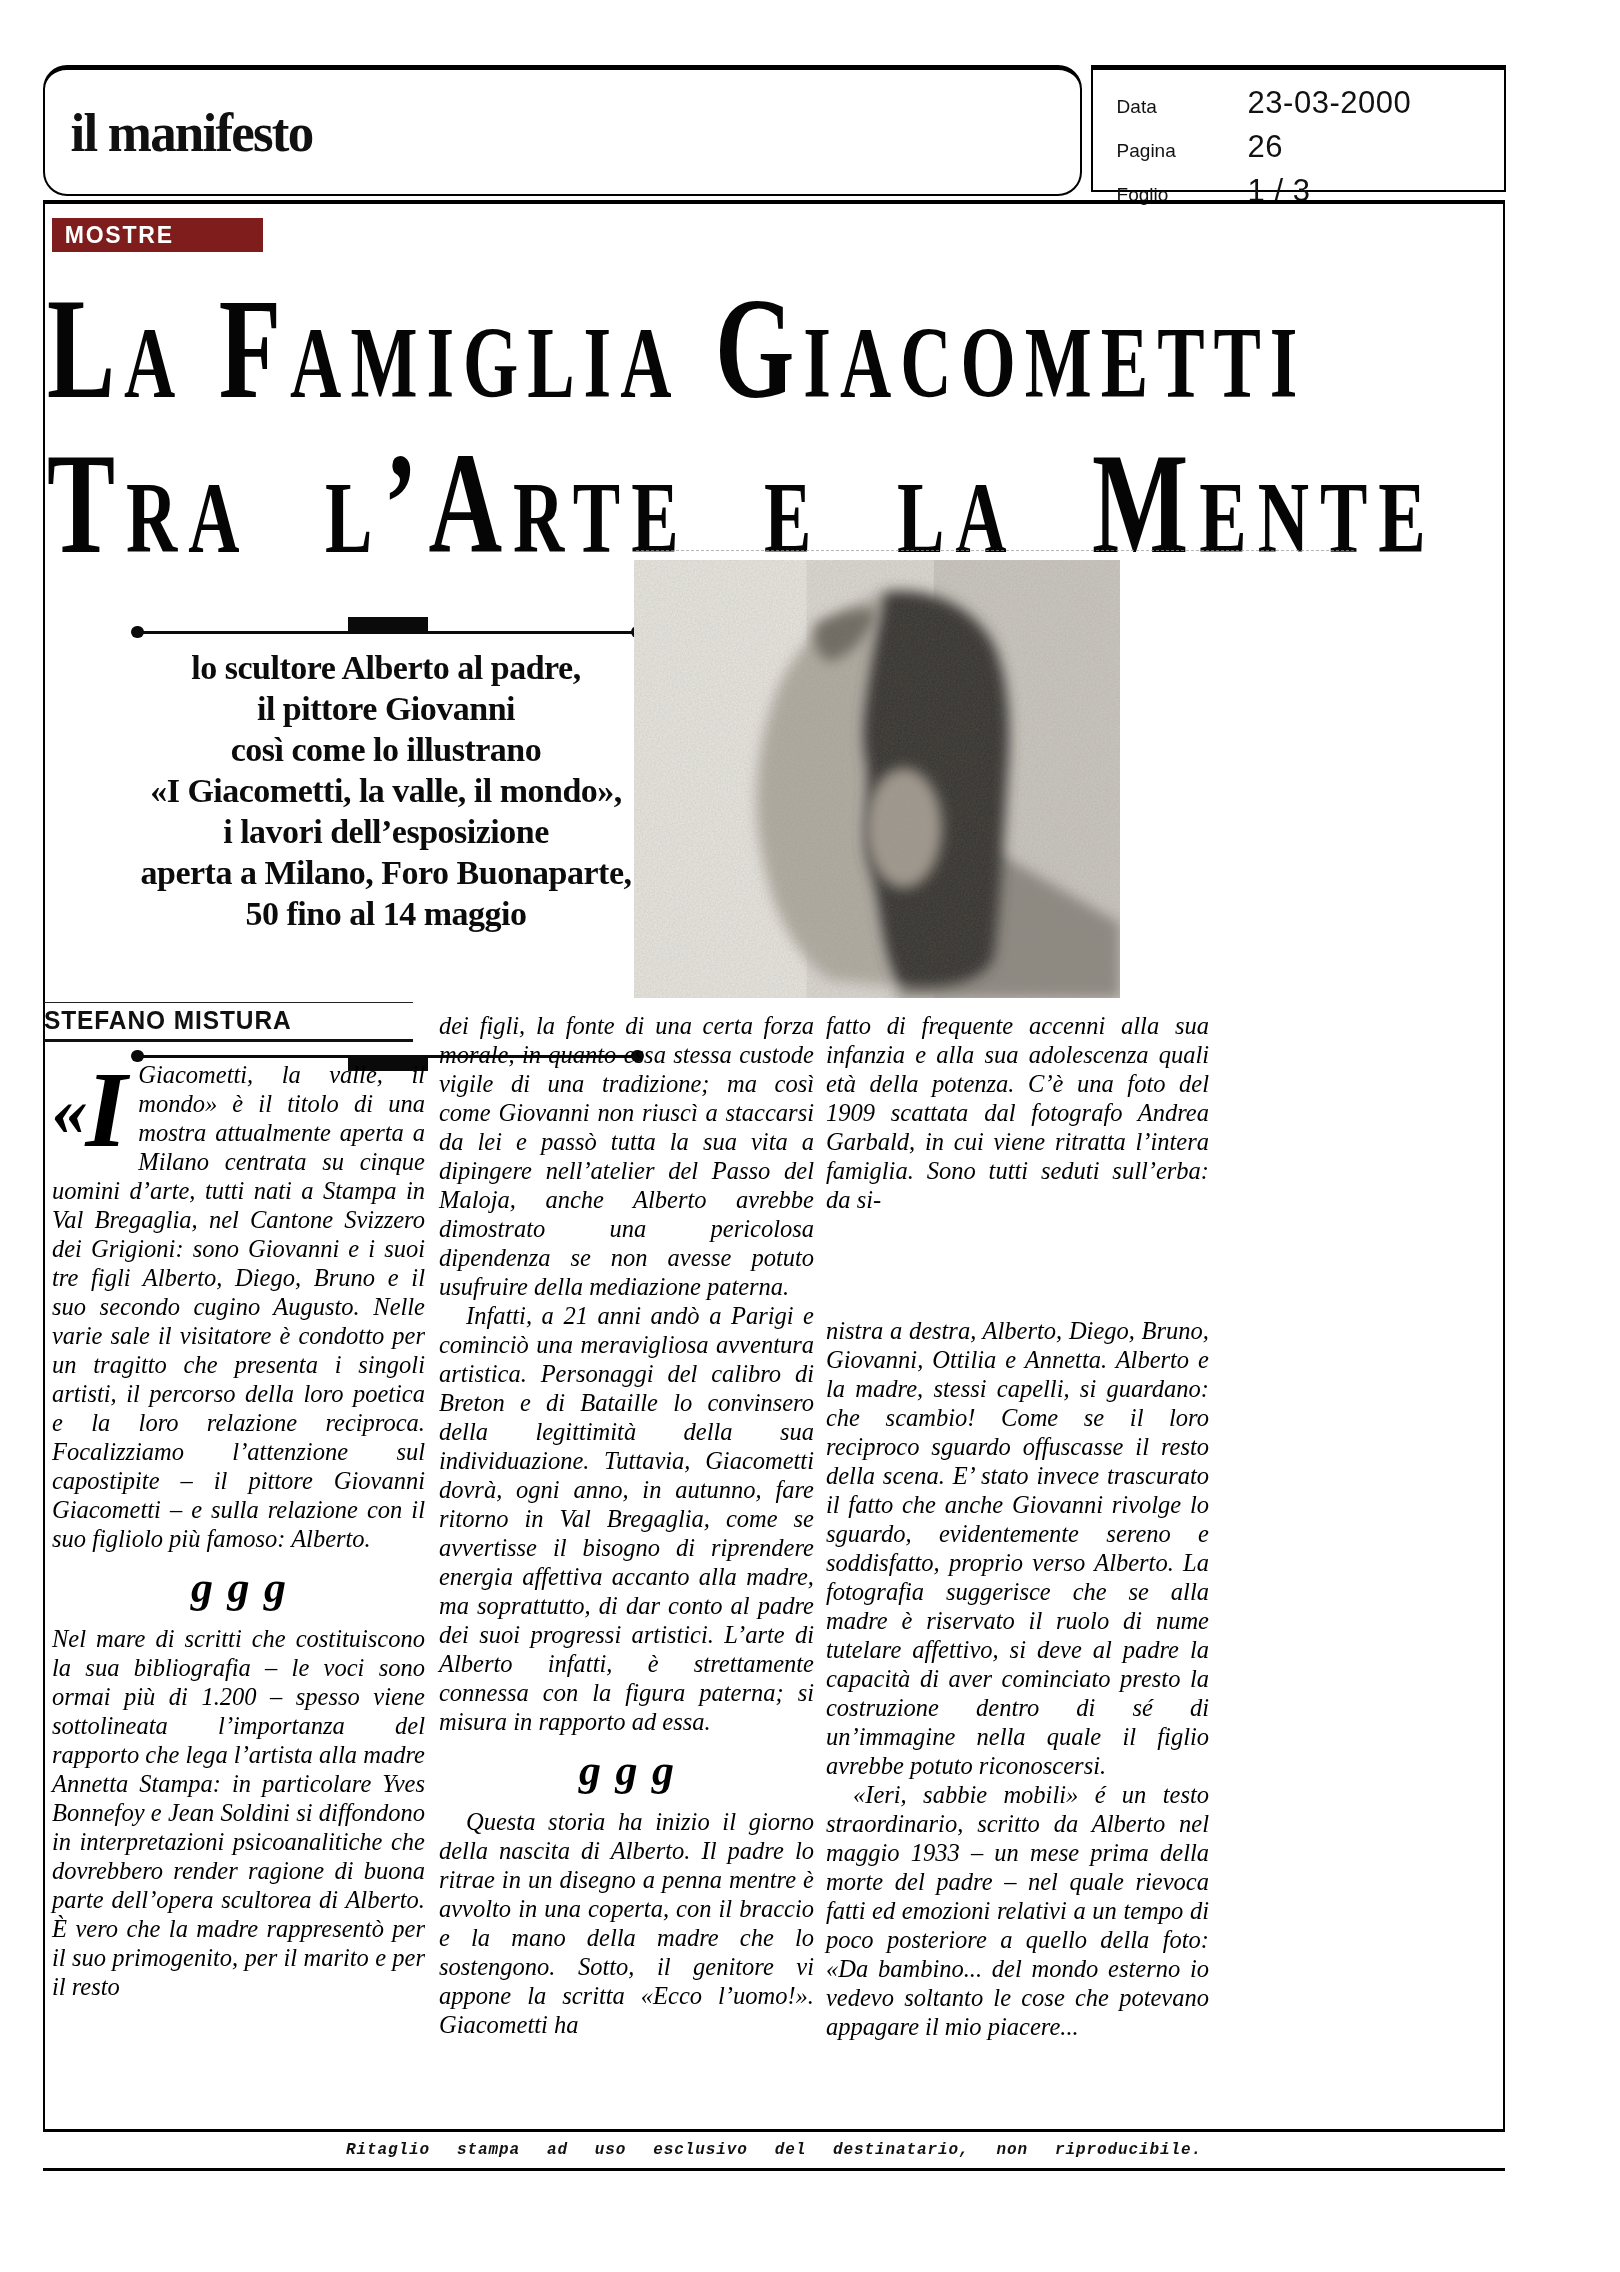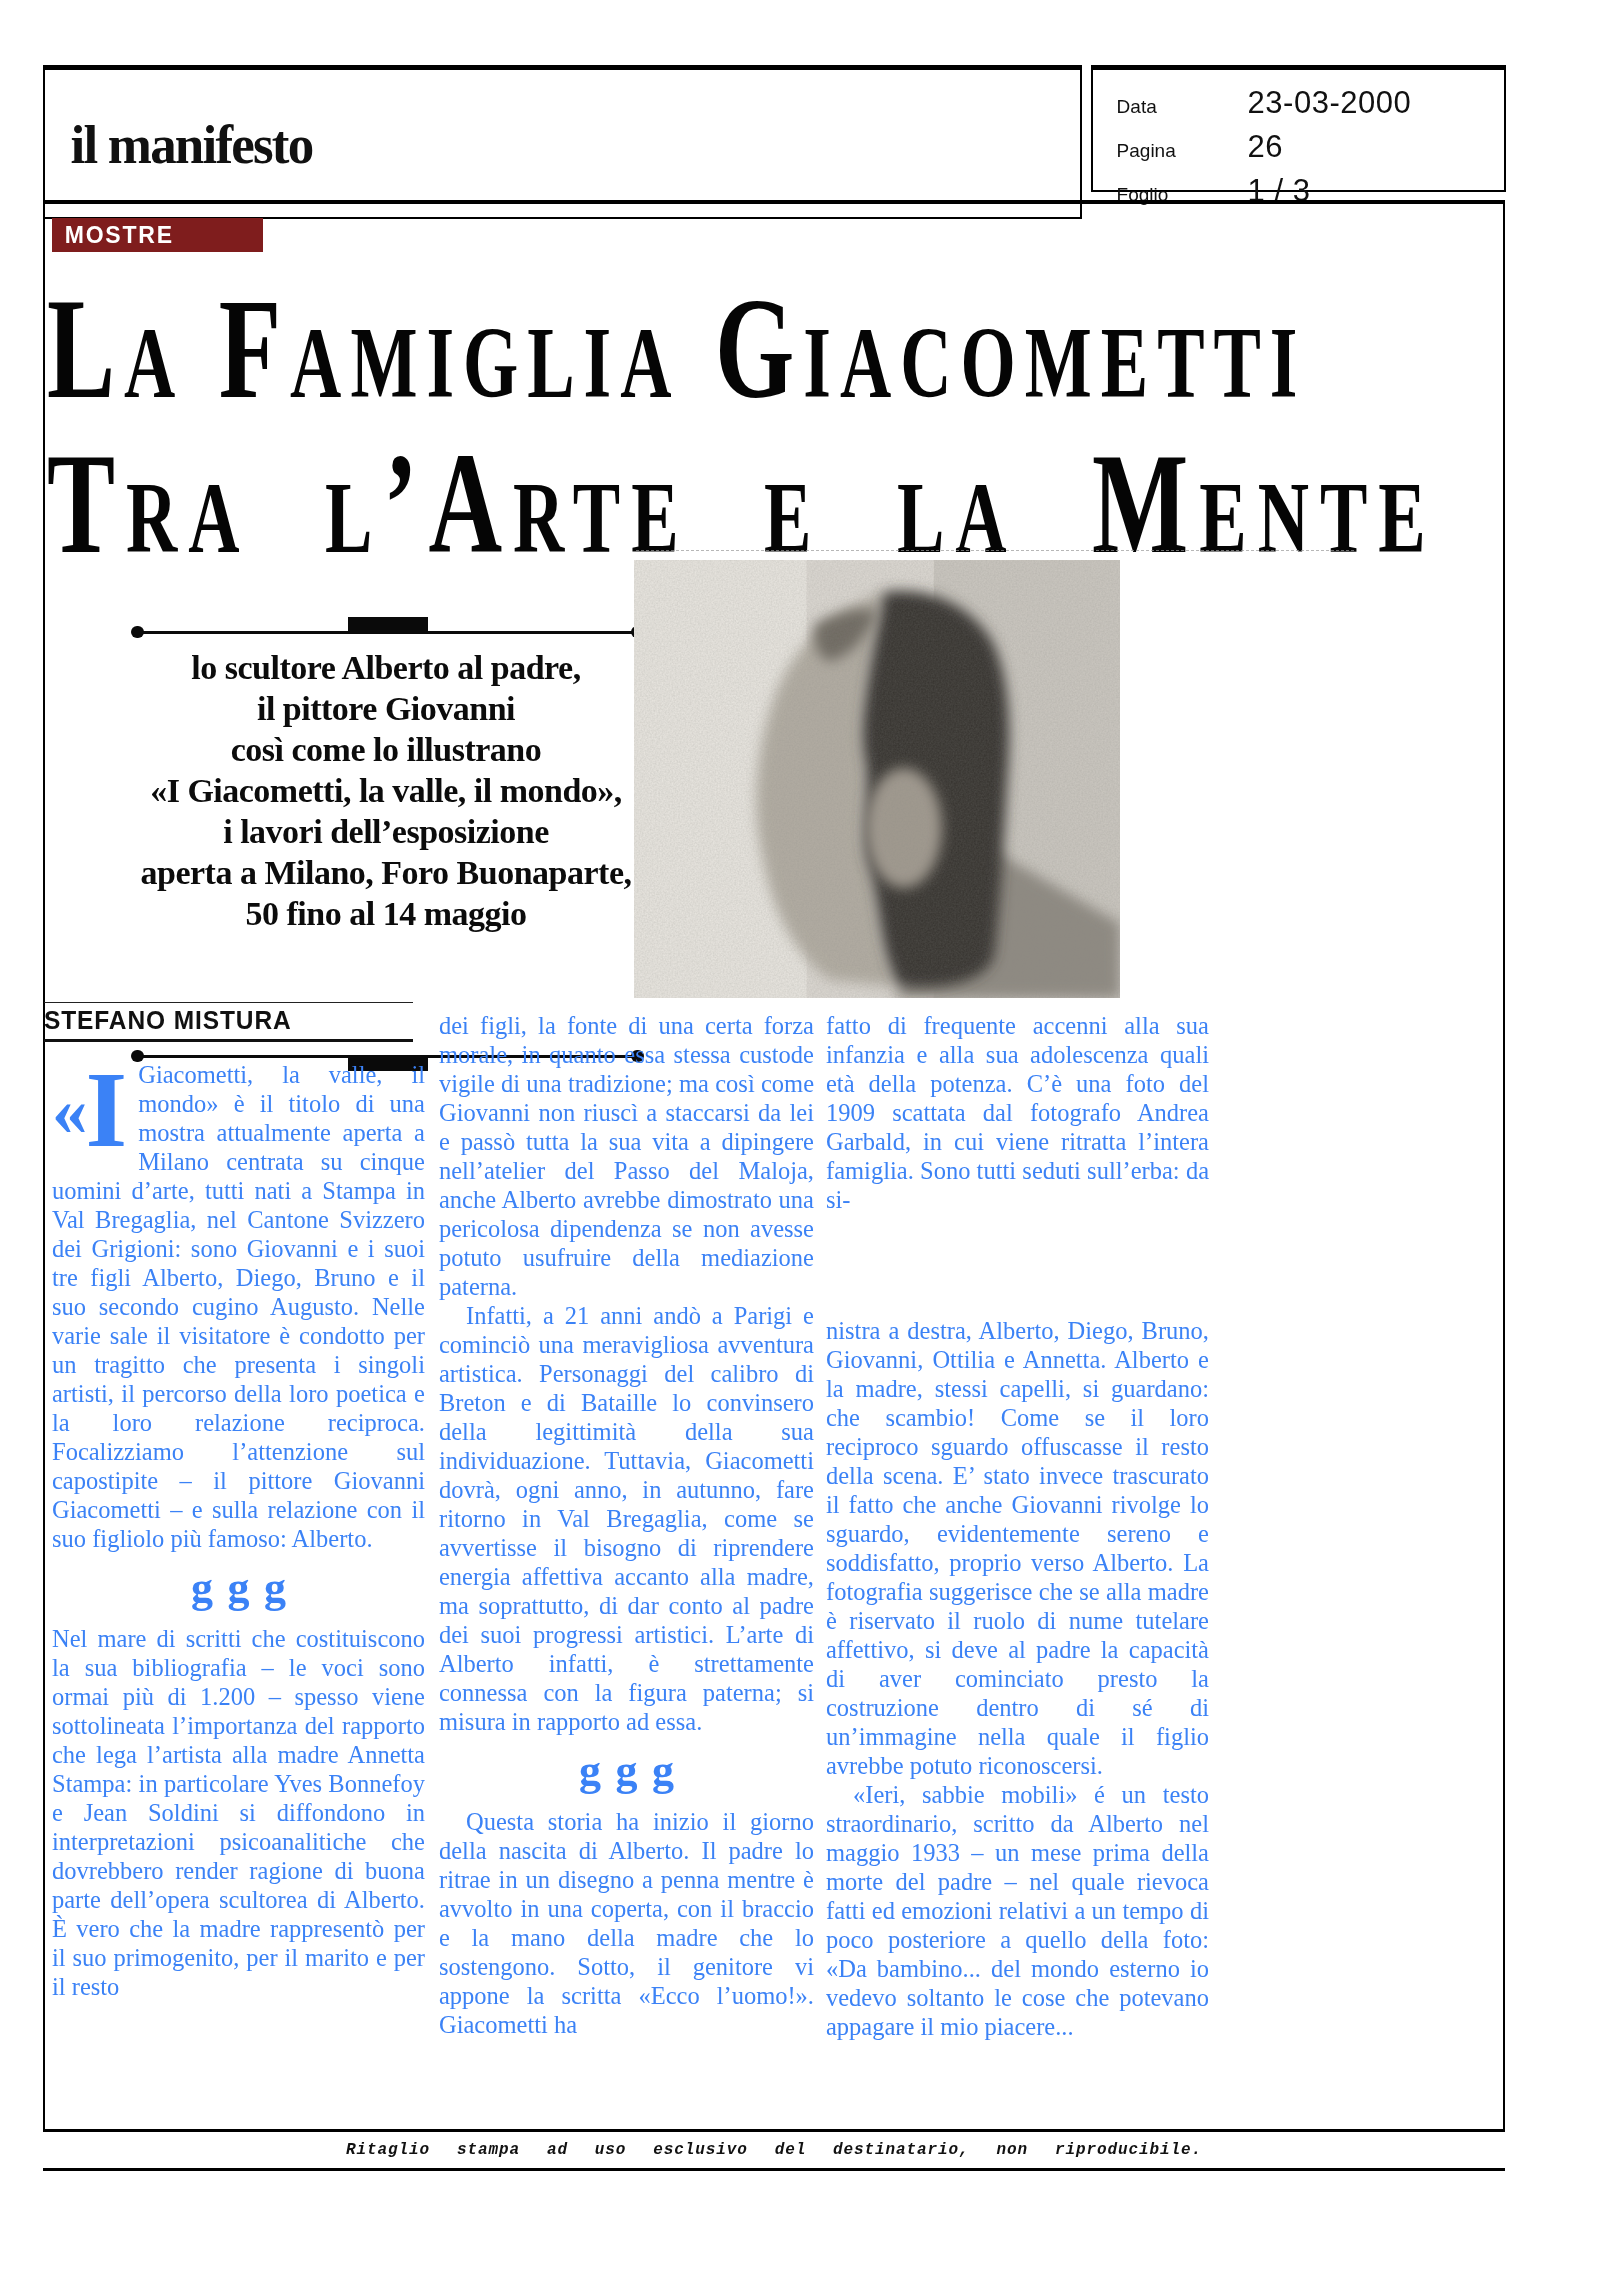--- a/index.html
+++ b/index.html
@@ -4,21 +4,21 @@
 <style>
   html,body{margin:0;padding:0;}
   body{
     width:1620px;height:2273px;position:relative;background:#ffffff;
     font-family:"Liberation Serif",serif;color:#111;overflow:hidden;
   }
   .abs{position:absolute;}
 
   
   .hdr-box{border:2.7px solid #000;border-top-width:5.5px;background:#fff;box-sizing:border-box;}
-  .logo-box{left:43px;top:65px;width:1039px;height:154px;display:flex;align-items:center;}
+  .logo-box{left:43px;top:65px;width:1039px;height:131px;display:flex;align-items:center;border-radius:24px;}
   .logo{font-family:"Liberation Serif",serif;font-weight:bold;font-size:53px;letter-spacing:-1.8px;
         padding-left:25.5px;transform:scaleY(1.05);}
   .meta-box{left:1091px;top:65px;width:415px;height:127px;padding:14.5px 0 0 23.6px;}
   .meta-row{display:flex;align-items:baseline;margin-bottom:8.2px;gap:40px;}
   .meta-label{font-family:"Liberation Sans",sans-serif;font-size:19px;width:91px;color:#111;}
   .meta-value{font-family:"Liberation Sans",sans-serif;font-weight:normal;font-size:31px;letter-spacing:0.5px;}
 
   
   .frame{left:43px;top:200px;width:1462px;height:1929px;border-left:2.7px solid #000;
          border-right:2.7px solid #000;border-top:4.5px solid #000;box-sizing:border-box;}
@@ -45,21 +45,21 @@
   .photo{left:634px;top:560px;width:486px;height:438px;}
   .scanline{left:636px;top:550px;width:718px;border-top:1.8px dashed #9a9a9a;opacity:.7;}
 
   
   .byline{left:44px;top:1002px;width:369px;border-top:1.8px solid #222;border-bottom:3.6px solid #111;
           height:40px;display:flex;align-items:center;justify-content:flex-start;box-sizing:border-box;}
   .byline span{font-family:"Liberation Sans",sans-serif;font-weight:bold;font-size:24.5px;
                letter-spacing:0.9px;transform:scaleY(1.05);}
 
   
-  .col{font-size:24.5px;line-height:29px;text-align:justify;color:#3b82f6;}
+  .col{font-size:24.5px;line-height:29px;text-align:justify;color:#000000;font-style:italic;}
   .col p{margin:0;}
   .col p.ind{text-indent:27px;}
   .col1{left:52px;top:1060px;width:373px;}
   .col2{left:439px;top:1011px;width:375px;}
   .col3{left:826px;top:1011px;width:383px;}
   .gap{height:102px;}
 
   .dropcap{float:left;display:flex;align-items:center;margin:7.3px 11px 0 0;height:87px;}
   .dc-quote{font-size:71px;font-weight:bold;line-height:0;letter-spacing:-5.5px;}
   .dc-letter{font-size:107px;font-weight:bold;line-height:87px;margin-left:3.6px;}

